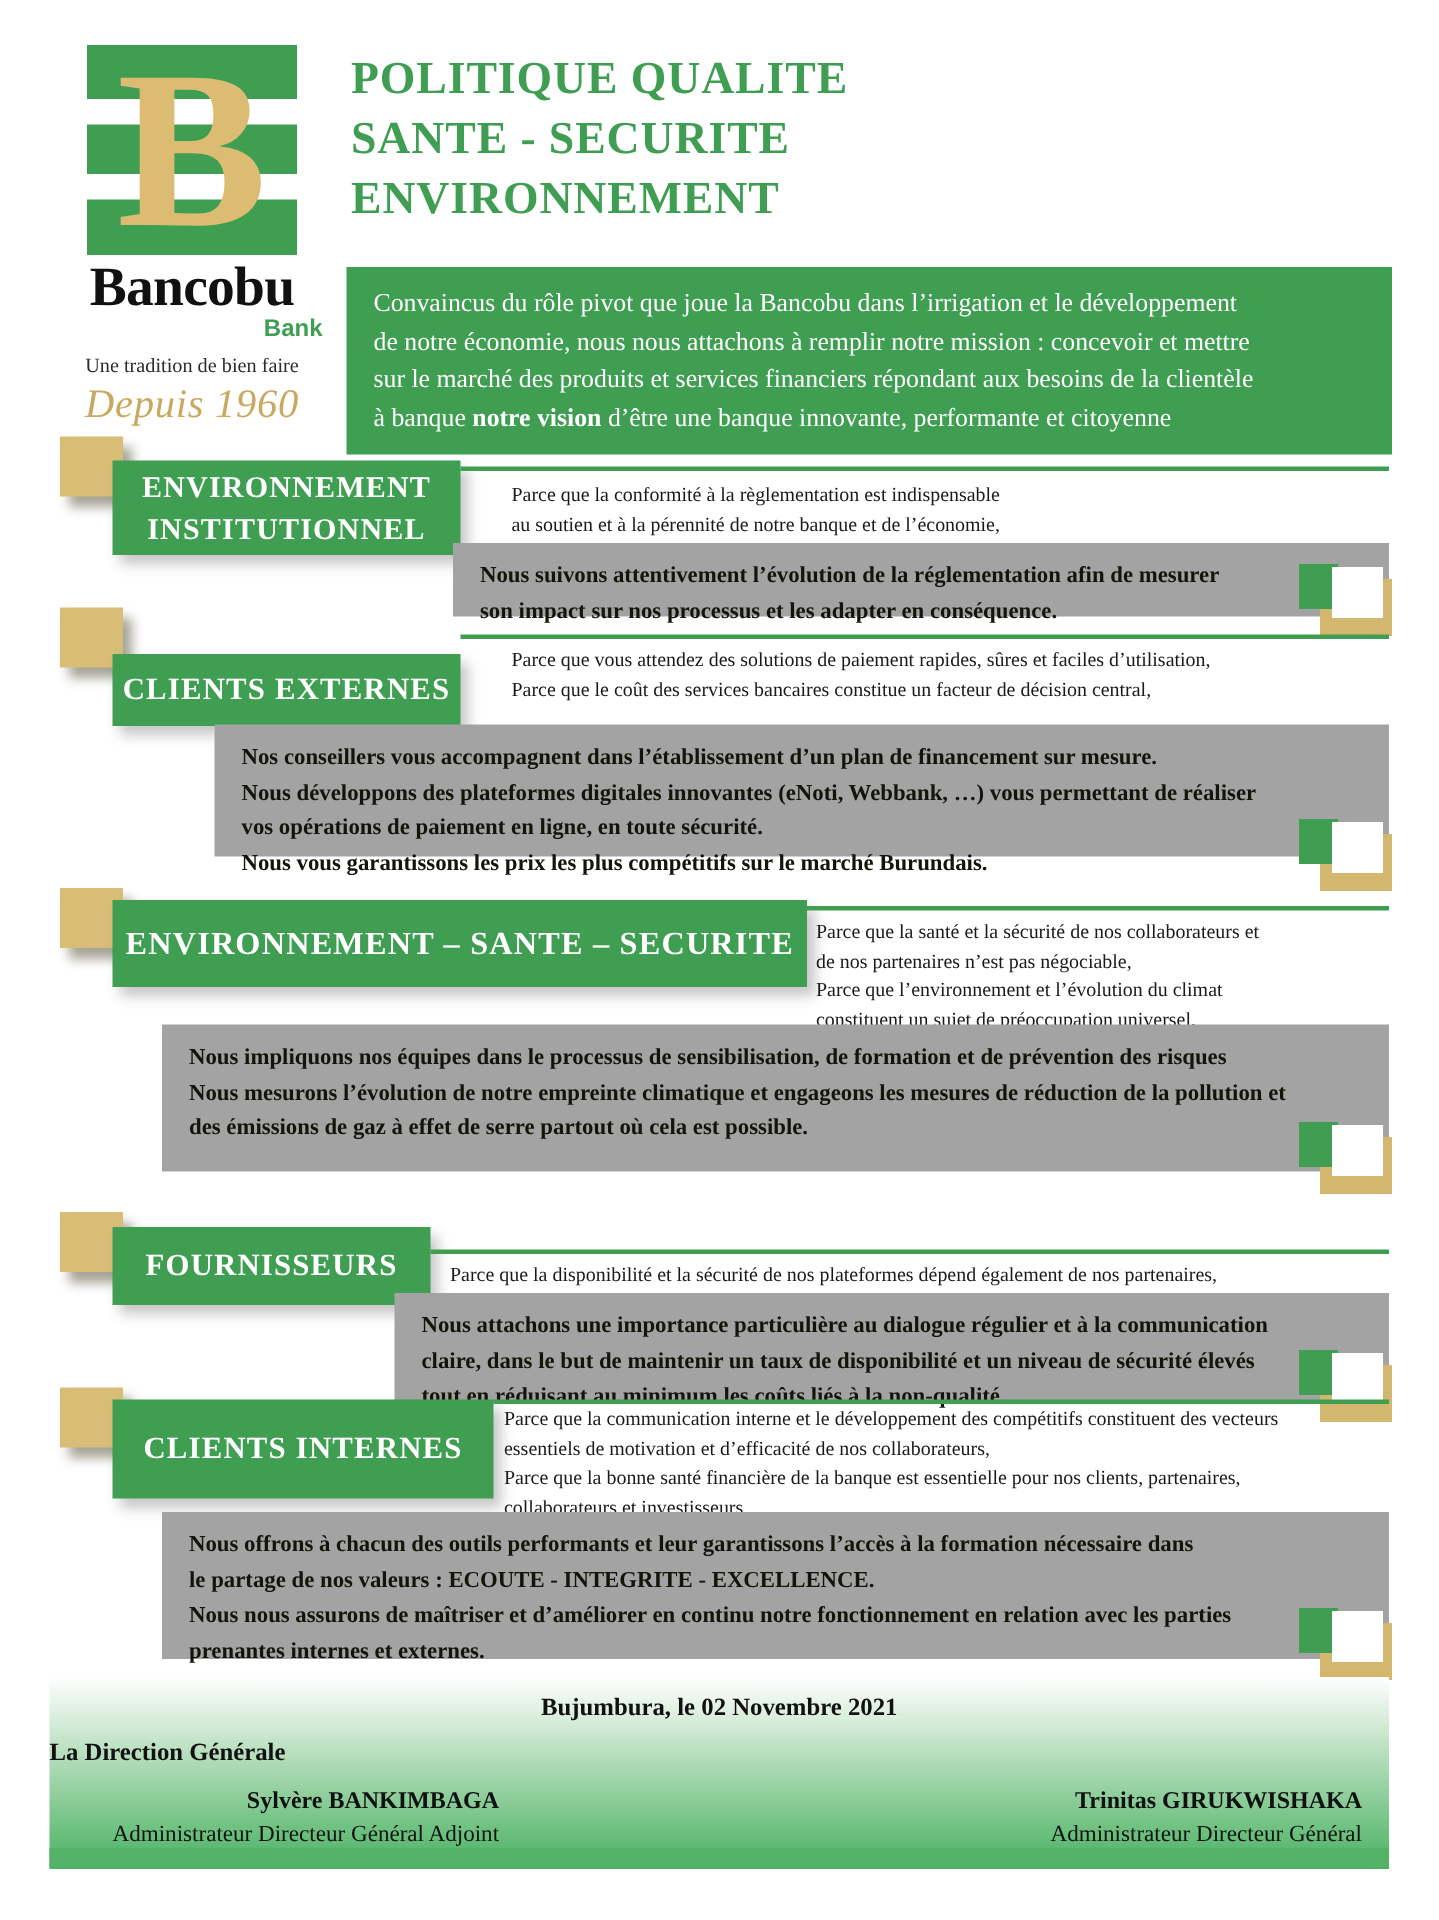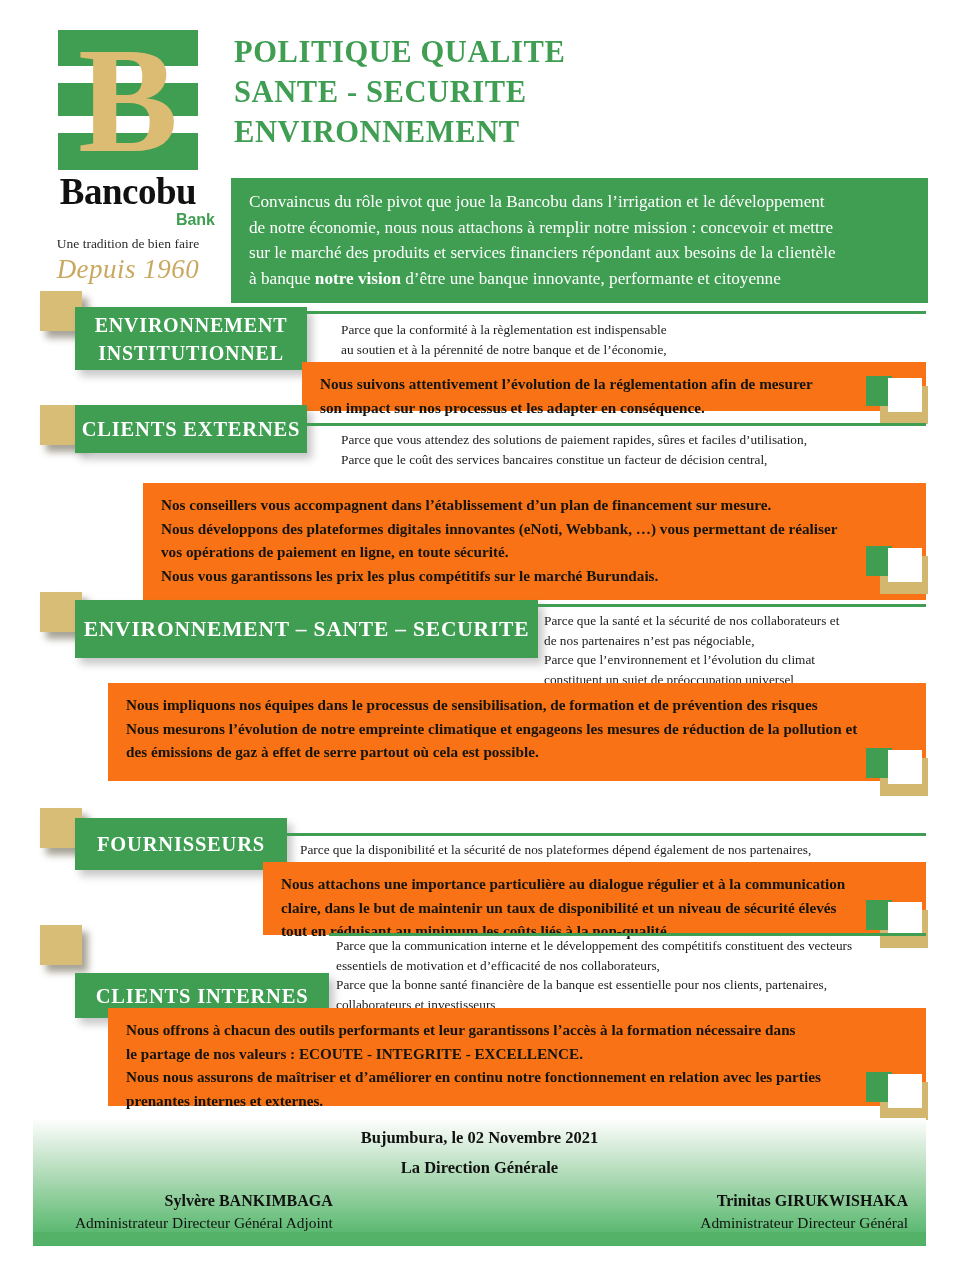--- a/index.html
+++ b/index.html
@@ -51,38 +51,38 @@
        display:flex;align-items:center;justify-content:center;
        font-family:"Liberation Serif",serif;font-weight:bold;letter-spacing:.8px;
        box-shadow:5px 6px 8px rgba(80,80,80,.32);text-align:center;}
   .head-box .l{display:block;line-height:28px;}
   .rule{position:absolute;height:3px;background:#3f9e52;}
 
   .why{position:absolute;font-family:"Liberation Serif",serif;
        font-size:13.3px;line-height:19.5px;color:#1a1a1a;}
   .why div{white-space:nowrap;}
 
-  .gold{position:absolute;background:#f97316;color:#14140c;
+  .gold{position:absolute;background:#a3a3a3;color:#14140c;
         font-family:"Liberation Serif",serif;font-weight:bold;
         font-size:15.2px;line-height:23.5px;
         padding:10px 16px 10px 18px;box-sizing:border-box;}
   .gold div{white-space:nowrap;}
 
   
   .corner{position:absolute;width:62px;height:46px;}
   .corner .grn{position:absolute;left:0;top:0;width:26px;height:30px;background:#3f9e52;}
   .corner .tan{position:absolute;left:14px;top:10px;width:48px;height:38px;background:#d3b76f;}
   .corner .wht{position:absolute;left:22px;top:2px;width:34px;height:34px;background:#ffffff;}
 
   
   .footer{position:absolute;left:33px;top:1118px;width:893px;height:128px;
      background:linear-gradient(180deg,#ffffff 0%,#e6f3e8 14%,#a9d8b1 48%,#69bf7c 82%,#4aaf62 100%);}
   .foot-date{position:absolute;left:0;top:10px;width:893px;text-align:center;
      font-family:"Liberation Serif",serif;font-weight:bold;font-size:16.5px;color:#111;}
-  .foot-dir{position:absolute;left:0;top:40px;width:893px;text-align:center;
+  .foot-dir{position:absolute;left:0;top:40px;width:893px;
      font-family:"Liberation Serif",serif;font-weight:bold;font-size:16.5px;color:#111;}
   .sig{position:absolute;top:72px;font-family:"Liberation Serif",serif;color:#111;}
   .sig.left{left:42px;text-align:right;}
   .sig.right{right:18px;text-align:right;}
   .sig .n{font-weight:bold;font-size:16px;line-height:22px;}
   .sig .r{font-size:15.4px;line-height:22px;}
   .footer-bar{position:absolute;left:33px;top:1232px;width:893px;height:13px;background:#54b268;}
 </style>
 </head>
 <body>
@@ -136,31 +136,31 @@
     </div>
     <div class="corner" style="left:866px;top:376px;">
       <div class="tan"></div>
       <div class="grn"></div>
       <div class="wht"></div>
     </div>
   </div>
 
   <div class="section" id="sec1">
     <div class="tab" style="left:40px;top:405px;"></div>
-    <div class="head-box" style="left:75px;top:405px;width:232px;height:48px;font-size:20.5px;">
+    <div class="head-box" style="left:75px;top:436px;width:232px;height:48px;font-size:20.5px;">
       <div>
           <span class="l">CLIENTS EXTERNES</span>
         </div>
     </div>
     <div class="rule" style="left:307px;top:423px;width:619px;"></div>
     <div class="why" style="left:341px;top:430px;">
       <div>Parce que vous attendez des solutions de paiement rapides, sûres et faciles d’utilisation,</div>
       <div>Parce que le coût des services bancaires constitue un facteur de décision central,</div>
     </div>
-    <div class="gold" style="left:143px;top:483px;width:783px;height:117px;">
+    <div class="gold" style="left:143px;top:483px;width:783px;height:88px;">
       <div>Nos conseillers vous accompagnent dans l’établissement d’un plan de financement sur mesure.</div>
       <div>Nous développons des plateformes digitales innovantes (eNoti, Webbank, …) vous permettant de réaliser</div>
       <div>vos opérations de paiement en ligne, en toute sécurité.</div>
       <div>Nous vous garantissons les prix les plus compétitifs sur le marché Burundais.</div>
     </div>
     <div class="corner" style="left:866px;top:546px;">
       <div class="tan"></div>
       <div class="grn"></div>
       <div class="wht"></div>
     </div>
@@ -210,21 +210,21 @@
     </div>
     <div class="corner" style="left:866px;top:900px;">
       <div class="tan"></div>
       <div class="grn"></div>
       <div class="wht"></div>
     </div>
   </div>
 
   <div class="section" id="sec4">
     <div class="tab" style="left:40px;top:925px;"></div>
-    <div class="head-box" style="left:75px;top:933px;width:254px;height:45px;font-size:20.5px;margin-top:40px;">
+    <div class="head-box" style="left:75px;top:933px;width:254px;height:66px;font-size:20.5px;">
       <div>
           <span class="l">CLIENTS INTERNES</span>
         </div>
     </div>
     <div class="rule" style="left:329px;top:933px;width:597px;"></div>
     <div class="why" style="left:336px;top:936px;">
       <div>Parce que la communication interne et le développement des compétitifs constituent des vecteurs</div>
       <div>essentiels de motivation et d’efficacité de nos collaborateurs,</div>
       <div>Parce que la bonne santé financière de la banque est essentielle pour nos clients, partenaires,</div>
       <div>collaborateurs et investisseurs,</div>

